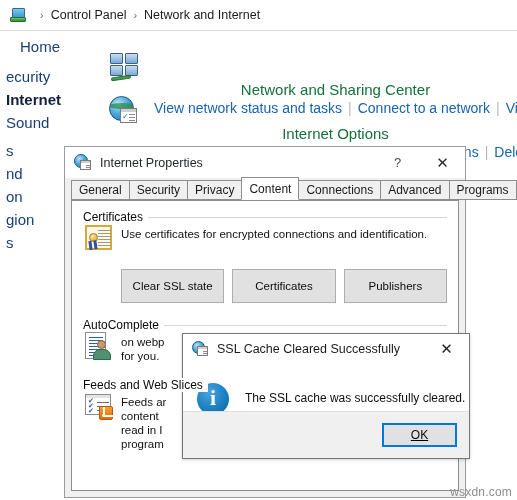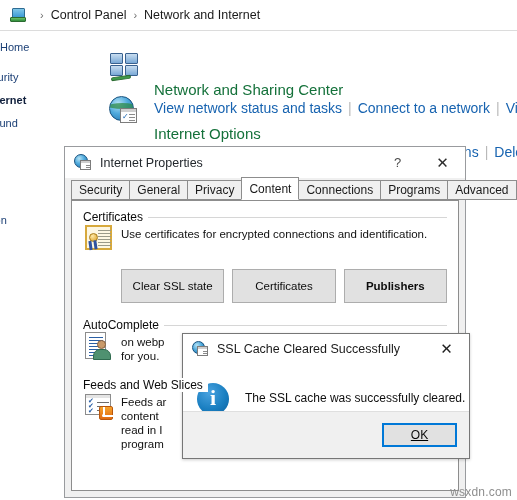--- a/index.html
+++ b/index.html
@@ -62,25 +62,26 @@
 
   
   .cp-leftnav {
     position: absolute;
     left: 0; top: 40px;
     width: 64px;
     height: 300px;
     overflow: hidden;
   }
   .nav-item {
-    font-size: 11px;
+    font-size: 15px;
     color: #1b3f75;
     white-space: nowrap;
     line-height: 14px;
     margin-left: -14px;
+    padding-left: 20px;
   }
   .nav-item.home { margin-left: 0px; margin-bottom: 16px; color:#1b3f75;}
   .nav-item.bold { font-weight: bold; color:#11203d; }
   .nav-gap { height: 9px; }
   .nav-gap-big { height: 14px; }
 
   
   .cp-content {
     position: absolute;
     left: 108px; top: 48px;
@@ -89,21 +90,21 @@
   }
   .cp-cat {
     position: relative;
     height: 44px;
   }
   .cp-cat-icon {
     position: absolute;
     left: 0; top: 4px;
     width: 34px; height: 32px;
   }
-  .cp-cat-text { margin-left: 46px; }
+  .cp-cat-text { margin-left: 46px; text-align: center; }
   .cp-cat-title {
     font-size: 15px;
     color: #14713a;
     line-height: 19px;
     white-space: nowrap;
   }
   .cp-links {
     font-size: 14px;
     color: #1763b0;
     line-height: 16px;
@@ -313,21 +314,21 @@
     border: 1px solid #adadad;
     font-size: 11.5px;
     color: #0d0d0d;
     display: flex;
     align-items: center;
     justify-content: center;
     white-space: nowrap;
   }
   .w-clear { width: 104px; }
   .w-certs { width: 104px; }
-  .w-pub   { width: 104px; font-weight: bold; }
+  .w-pub   { width: 104px; }
 
   
   .ico-cert {
     position:absolute; left: 2px; top: 1px;
     width: 27px; height: 25px;
     background: #fdf7e3;
     border: 2px solid #d7a93c;
   }
   .ico-cert:before {
     content:"";
@@ -607,27 +608,27 @@
       <span class="ipdlg-caption">Internet Properties</span>
       <div class="ipdlg-btns">
         <div class="titlebtn">?</div>
         <div class="titlebtn">
             <span class="xg">✕</span>
           </div>
       </div>
     </div>
 
     <div class="tabstrip">
+      <div class="tab">General</div>
       <div class="tab">Security</div>
-      <div class="tab">General</div>
       <div class="tab">Privacy</div>
       <div class="tab active">Content</div>
       <div class="tab">Connections</div>
+      <div class="tab">Advanced</div>
       <div class="tab">Programs</div>
-      <div class="tab">Advanced</div>
     </div>
 
     <div class="ip-body">
 
       <div class="group" style="margin-top:16px;">
         <div class="group-title">Certificates</div>
         <div class="group-line"></div>
         <div class="grow">
           <div class="gicon">
             <div class="ico-cert">

